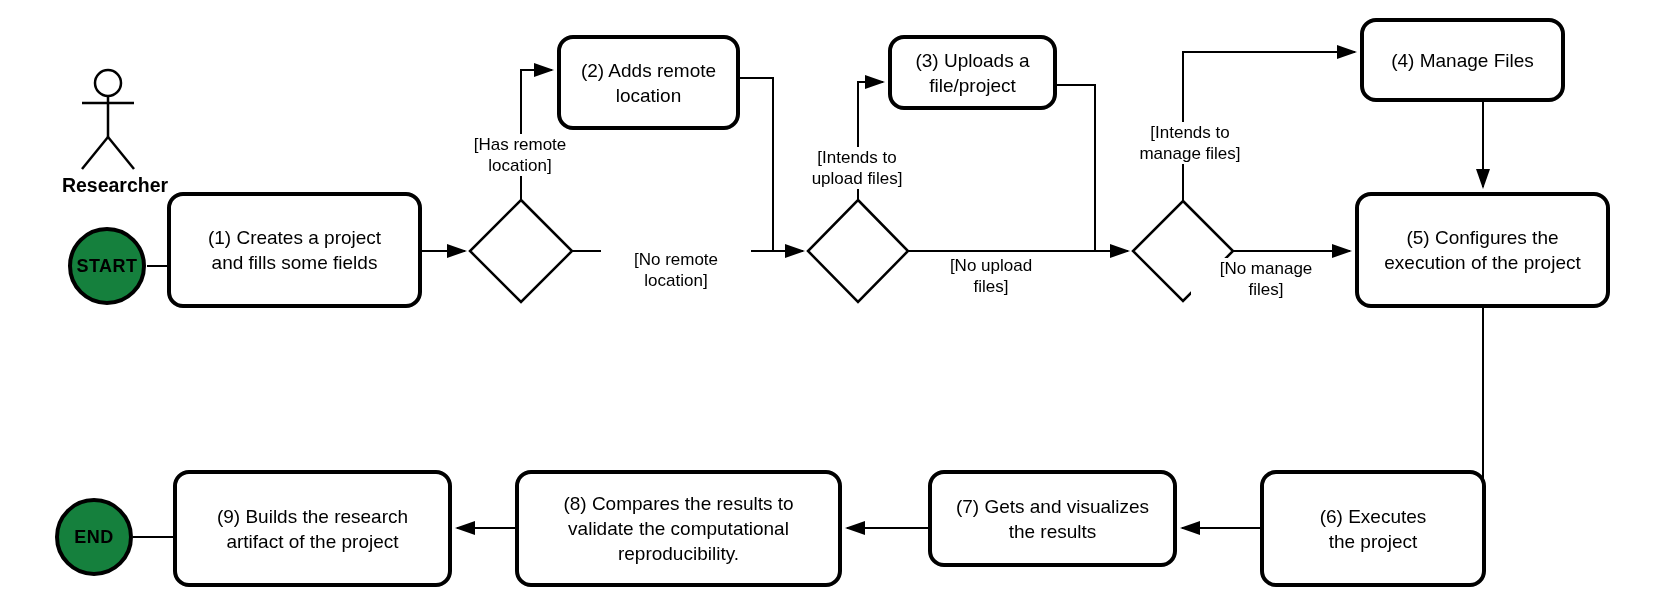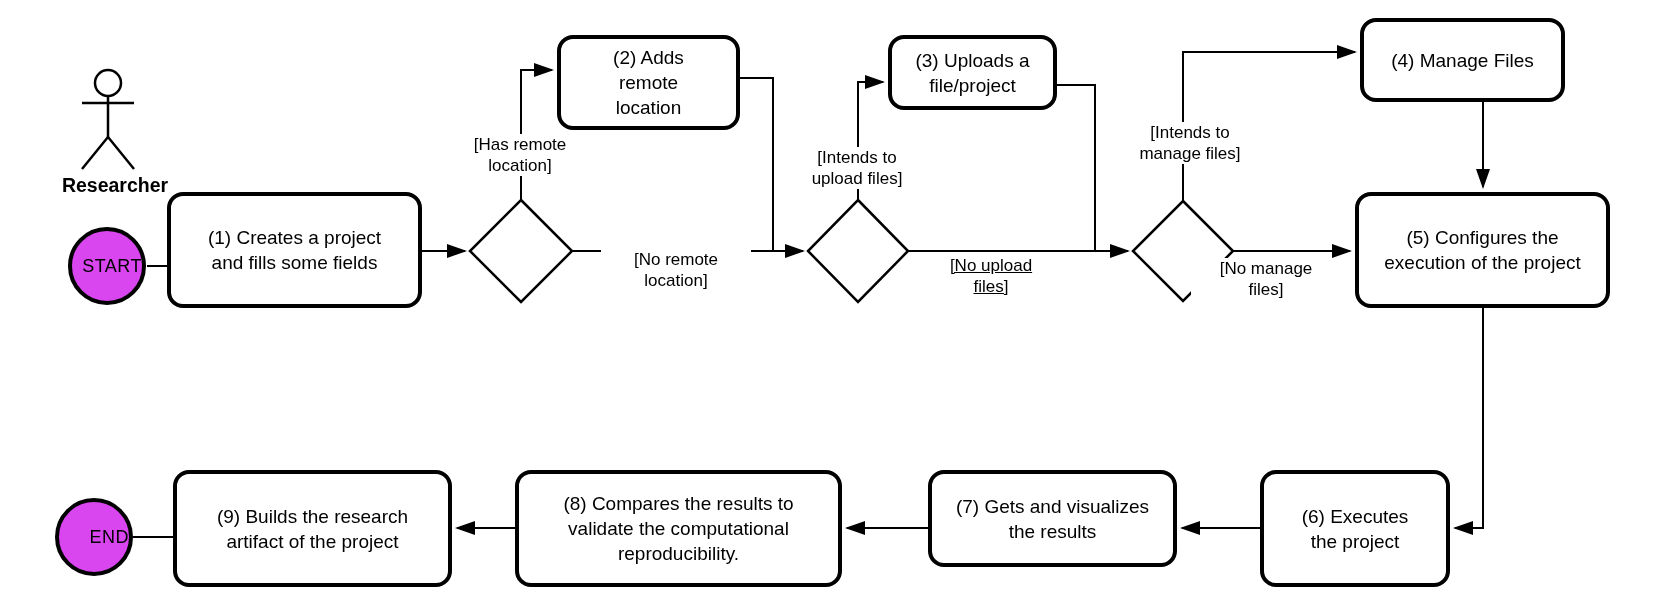--- a/index.html
+++ b/index.html
@@ -7,55 +7,55 @@
     position:relative;width:1660px;height:609px;background:#ffffff;
     font-family:"Liberation Sans","DejaVu Sans",sans-serif;color:#000;
     overflow:hidden;
   }
   #wires{position:absolute;left:0;top:0;width:1660px;height:609px;}
   .node{
     position:absolute;box-sizing:border-box;
     border:4px solid #000;border-radius:16px;background:#fff;
     display:flex;align-items:center;justify-content:center;
     text-align:center;font-size:19px;line-height:25px;
-    white-space:pre-line;padding:20px;
+    white-space:pre-line;padding:8px;
   }
   .terminal{
     position:absolute;box-sizing:border-box;
-    border:4px solid #000;border-radius:50%;background:#d946ef;
-    display:flex;align-items:center;justify-content:flex-end;
-    font-size:18px;letter-spacing:0.5px;
+    border:4px solid #000;border-radius:50%;background:#15803d;
+    display:flex;align-items:center;justify-content:center;
+    font-size:18px;letter-spacing:0.5px;font-weight:bold;
   }
   .guard{
     position:absolute;width:150px;text-align:center;
     font-size:17px;line-height:21px;white-space:pre-line;
     background:#fff;
   }
   .actor-label{
     position:absolute;left:40px;top:174px;width:150px;text-align:center;
     font-size:19.5px;
     font-weight:bold;
   }
   
   #n1{left:167px;top:192px;width:255px;height:116px;}
   #n2{left:557px;top:35px; width:183px;height:95px;}
   #n3{left:888px;top:35px; width:169px;height:75px;}
   #n4{left:1360px;top:18px;width:205px;height:84px;}
   #n5{left:1355px;top:192px;width:255px;height:116px;}
-  #n6{left:1260px;top:470px;width:190px;height:117px;}
+  #n6{left:1260px;top:470px;width:226px;height:117px;}
   #n7{left:928px;top:470px;width:249px;height:97px;}
   #n8{left:515px;top:470px;width:327px;height:117px;}
   #n9{left:173px;top:470px;width:279px;height:117px;}
   #start{left:68px;top:227px;width:78px;height:78px;}
   #end{left:55px;top:498px;width:78px;height:78px;}
   
   #g-has-remote{left:445px;top:134px;}
   #g-no-remote{left:601px;top:249px;}
   #g-intends-upload{left:782px;top:147px;}
-  #g-no-upload{left:916px;top:255px;text-decoration:underline;}
+  #g-no-upload{left:916px;top:255px;}
   #g-intends-manage{left:1115px;top:122px;}
   #g-no-manage{left:1191px;top:258px;}
 </style>
 </head>
 <body>
 
 <div id="canvas">
 
   <svg id="wires" viewBox="0 0 1660 609" xmlns="http://www.w3.org/2000/svg">
     <defs>

